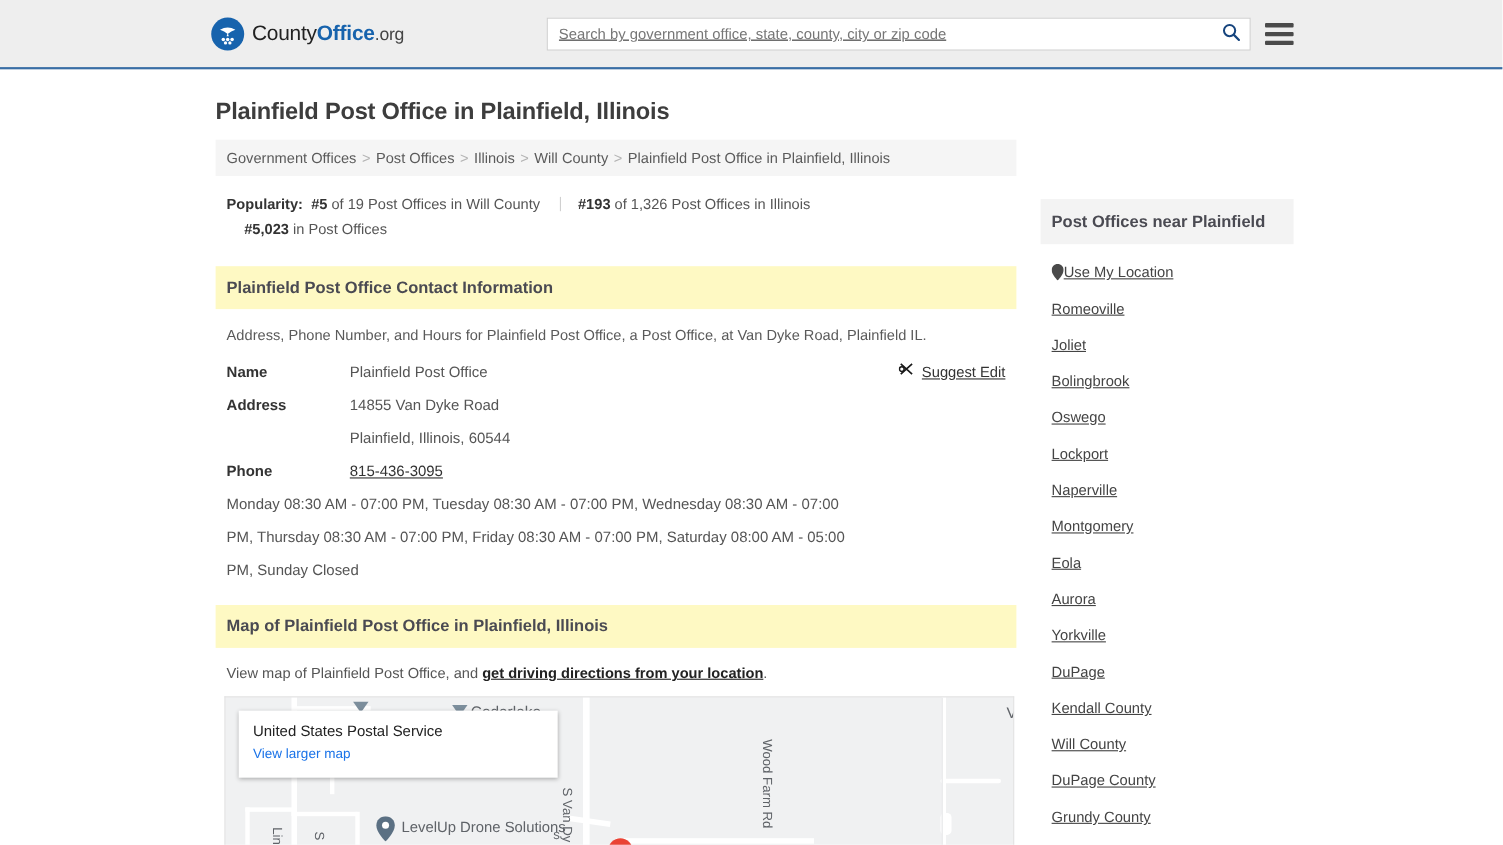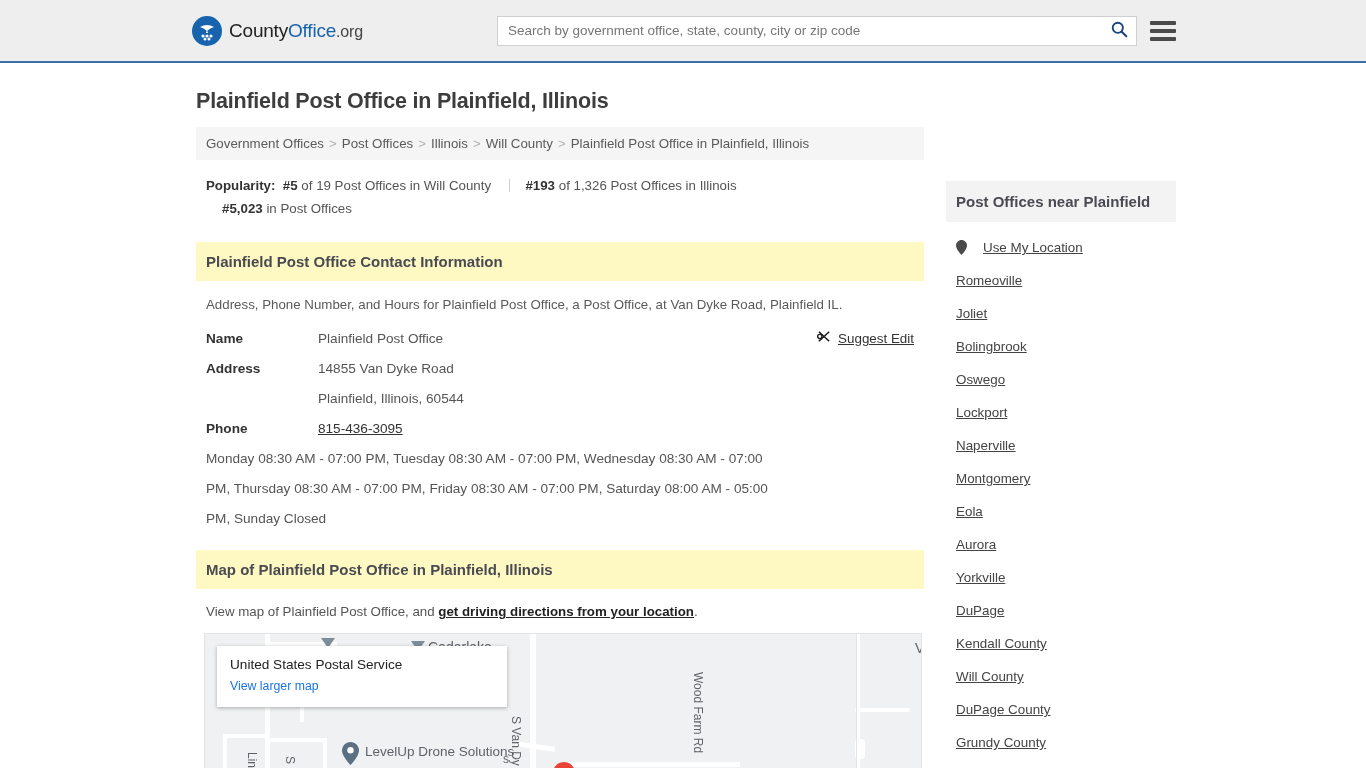--- a/index.html
+++ b/index.html
@@ -36,21 +36,21 @@
     position: relative;
     flex: none;
   }
   .logo-mark svg { display: block; }
   .logo-text {
     font-size: 19px;
     letter-spacing: -0.2px;
     color: #222222;
     white-space: nowrap;
   }
-  .logo-text .b { color: #1763ad; font-weight: normal; margin-top: 42px; }
+  .logo-text .b { color: #1763ad; font-weight: bold; margin-top: 42px; }
   .logo-text .tld { color: #444444; font-size: 16px; }
 
   .search-wrap {
     position: absolute;
     left: 497px;
     width: 640px;
     height: 30px;
     background: #ffffff;
     border: 1px solid #cfcfcf;
     display: flex;
@@ -59,20 +59,21 @@
   .search-input {
     flex: 1;
     height: 100%;
     border: none;
     outline: none;
     padding: 0 10px;
     font-size: 13.5px;
     font-family: "Liberation Sans", sans-serif;
     color: #333333;
     background: transparent;
+    text-decoration: underline;
   }
   .search-input::placeholder { color: #767676; }
   .search-btn {
     width: 34px; height: 100%;
     background: transparent;
     border: none;
     display: flex; align-items: center; justify-content: center;
     cursor: pointer;
   }
   .hamburger {
@@ -243,21 +244,21 @@
   .side-head {
     background: #f3f3f3;
     padding: 12px 10px;
     font-size: 15px;
     font-weight: bold;
     color: #4a4a52;
     margin-top: 118px;
   }
   .side-list { padding: 8px 10px 0 10px; }
   .side-item {
-    display: flex; align-items: center; gap: 16px;
+    display: flex; align-items: center; gap: 0;
     padding: 10px 0 8px 0;
     font-size: 13.4px;
   }
   .side-item a {
     color: #444444;
     text-decoration: underline;
   }
   .pin-icon { flex: none; display: flex; }
 </style>
 </head>

